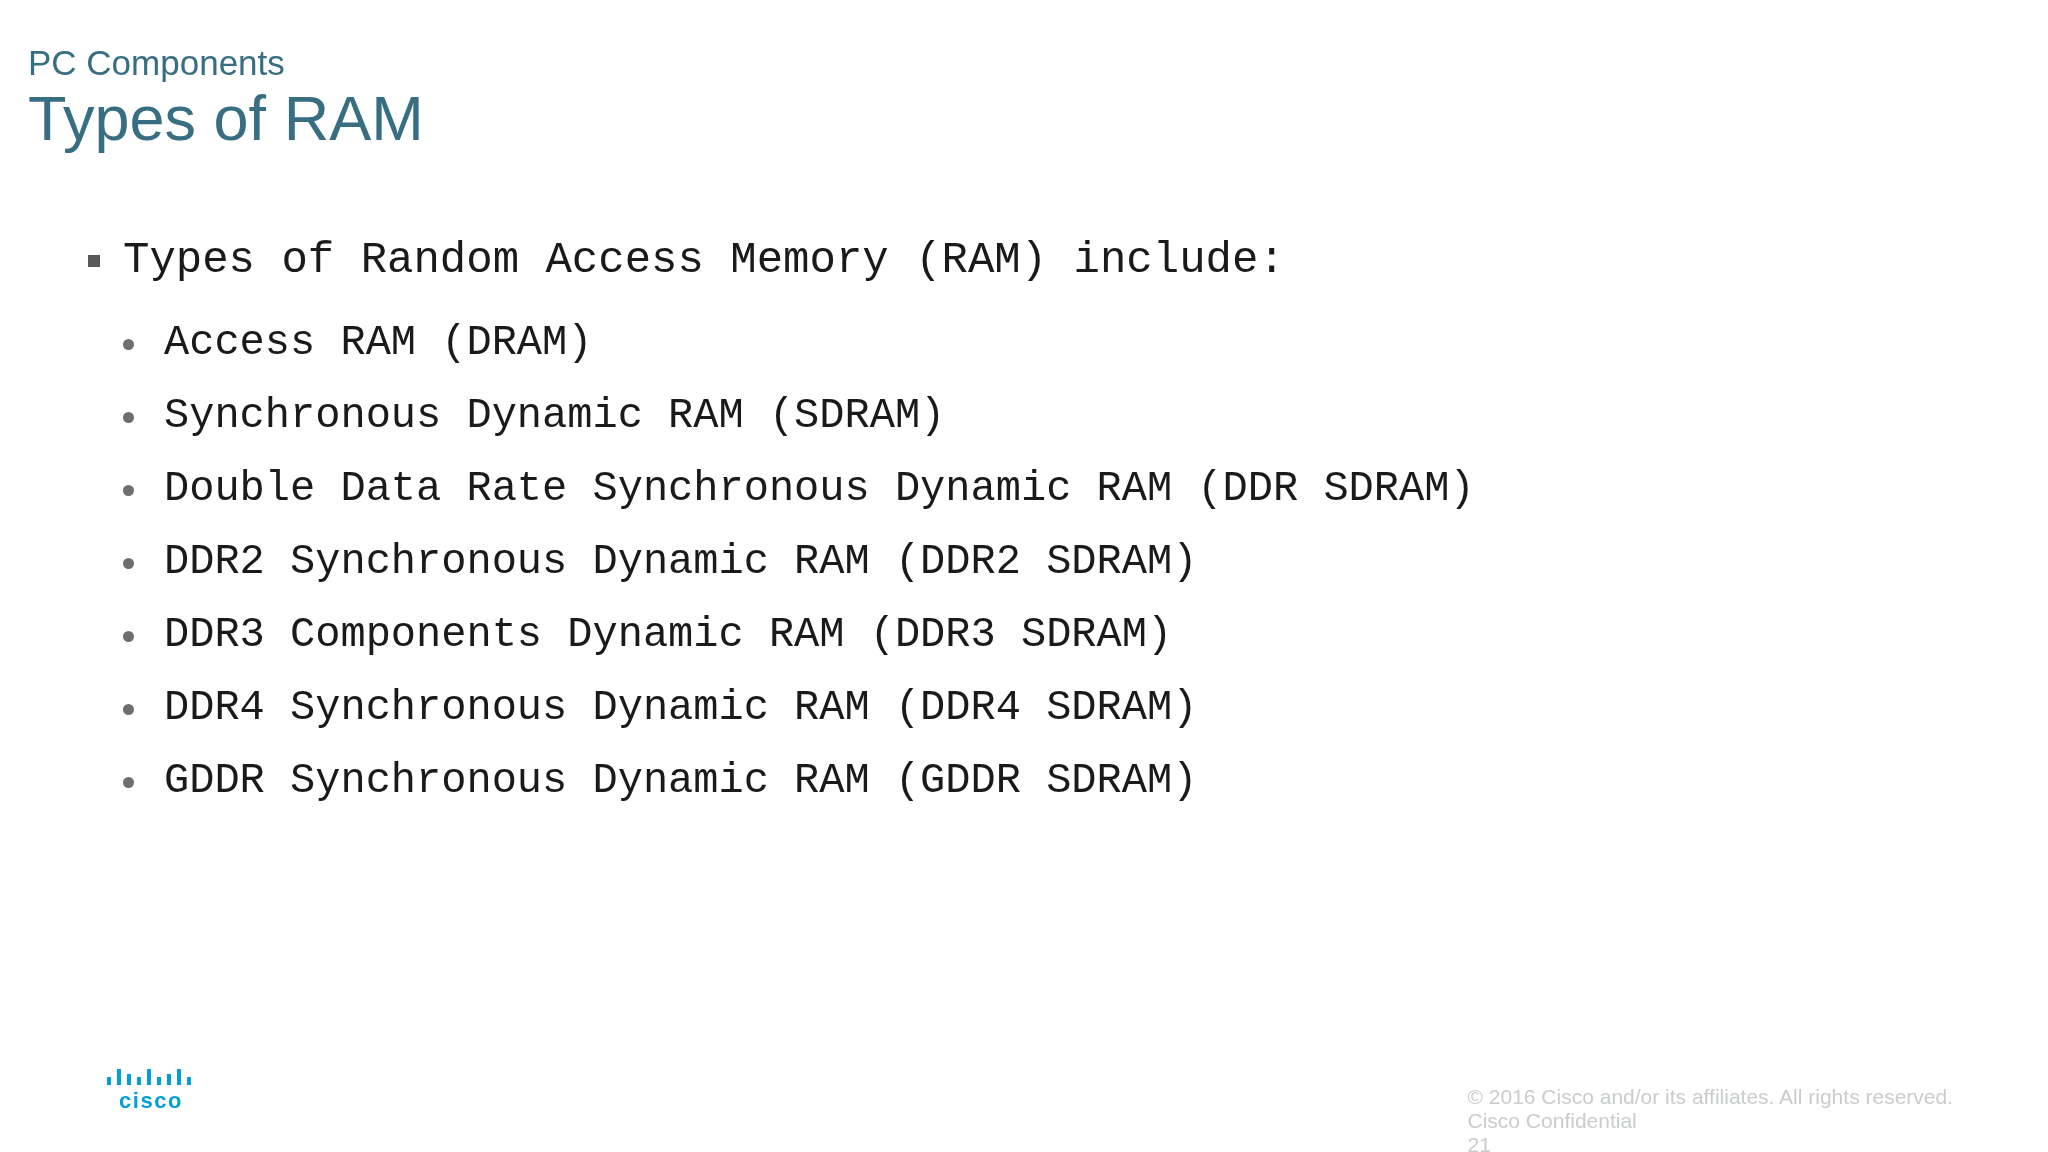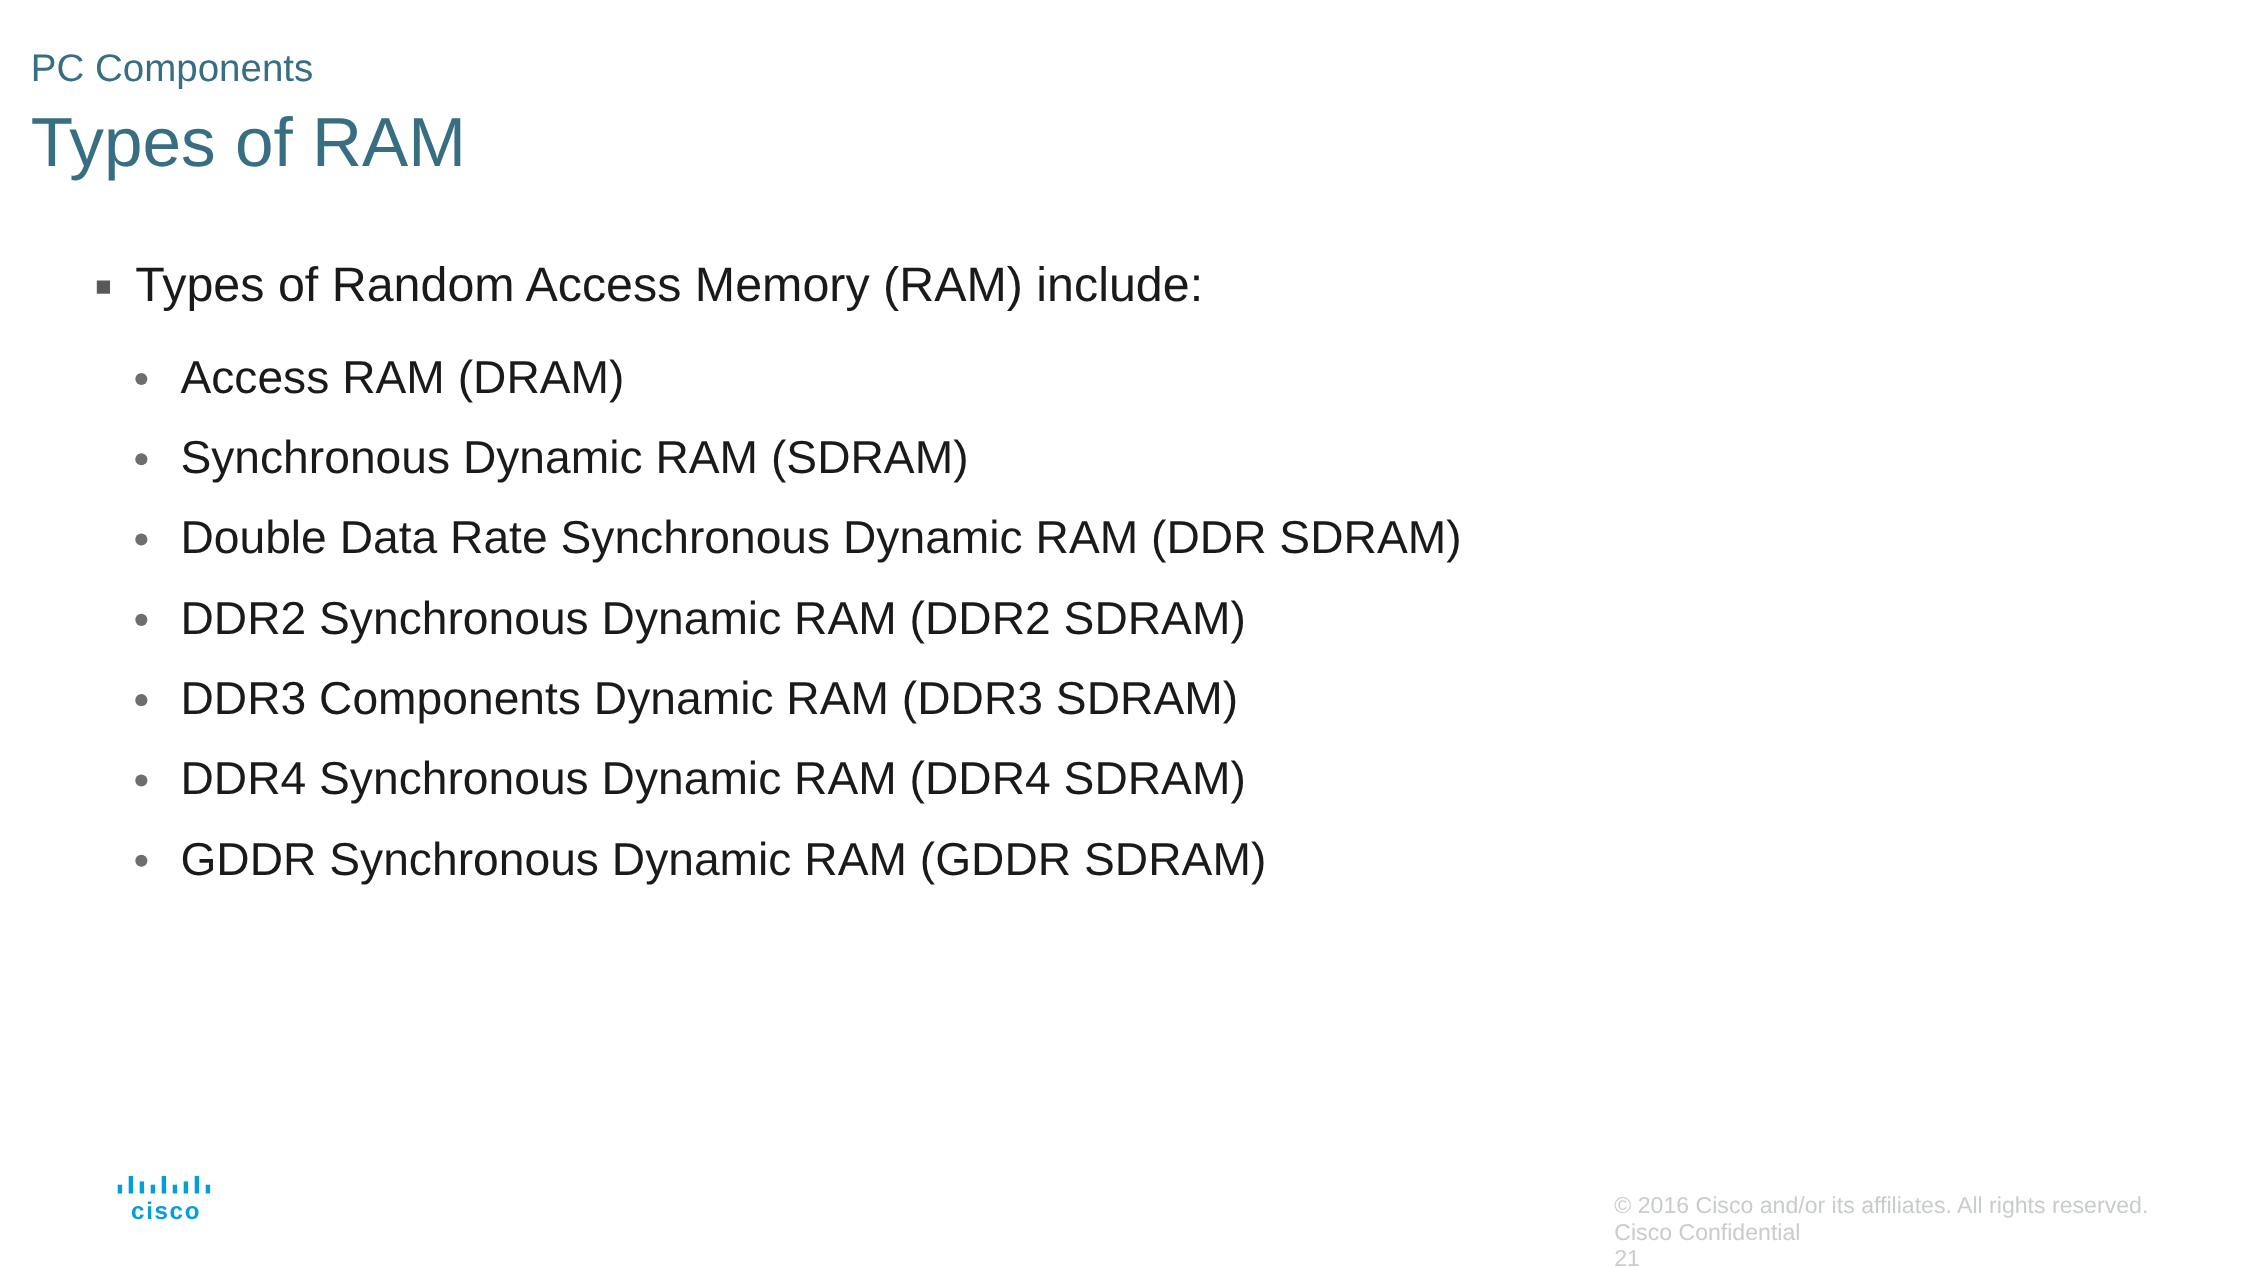--- a/index.html
+++ b/index.html
@@ -22,30 +22,31 @@
     top: 42px;
   }
   .eyebrow {
     font-size: 35px;
     line-height: 1.2;
     color: #386e82;
   }
   .title {
     font-size: 63px;
     line-height: 1.1;
-    margin-top: 12px;
+    margin-top: 0;
     color: #386e82;
   }
 
   
   .content {
     position: absolute;
     left: 0;
     top: 228px;
     width: 1961px;
+    font-family: Liberation Mono, monospace;
   }
   .main-bullet {
     display: flex;
     align-items: center;
     padding-left: 88px;
     font-size: 44px;
     line-height: 64px;
     color: #1a1a1a;
   }
   .marker-square {

